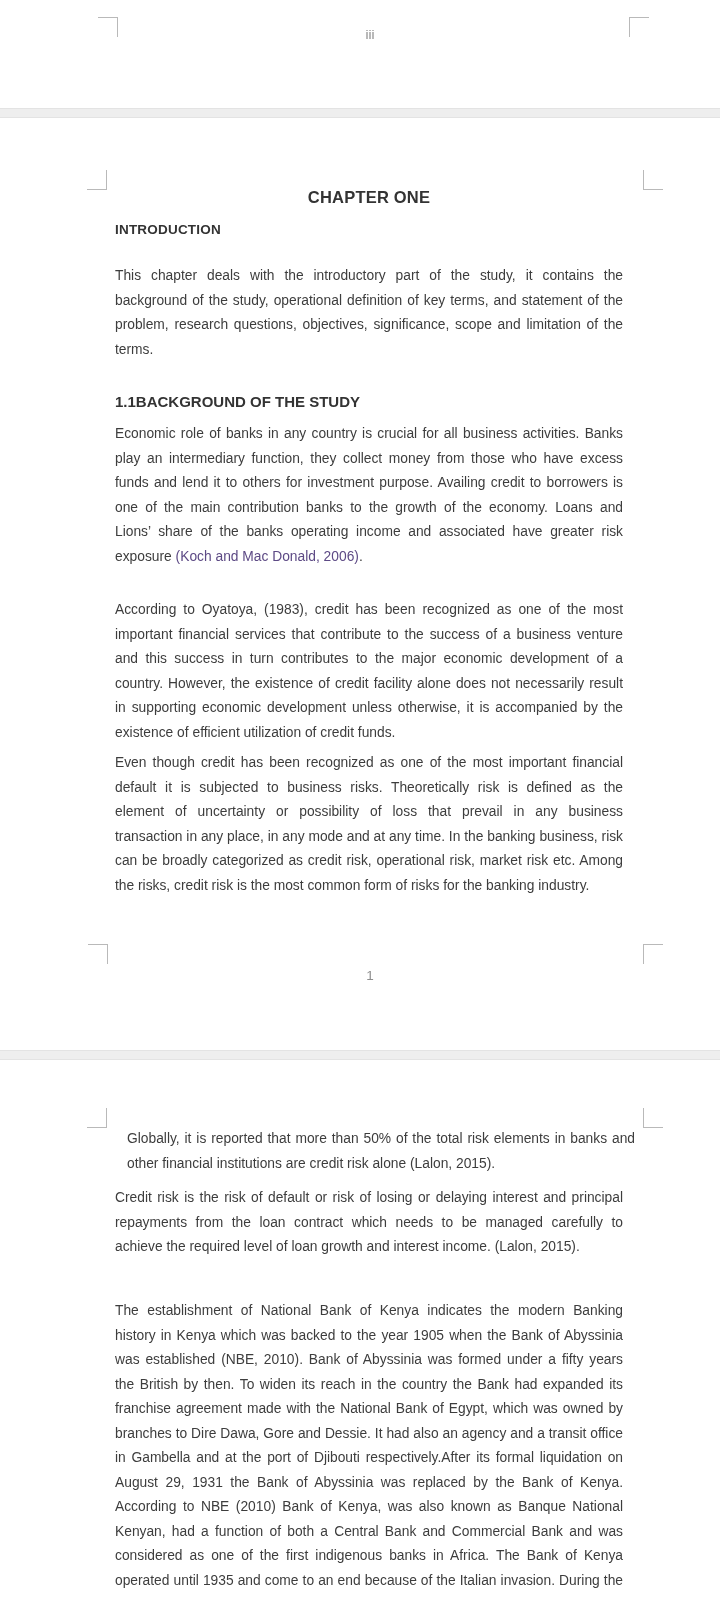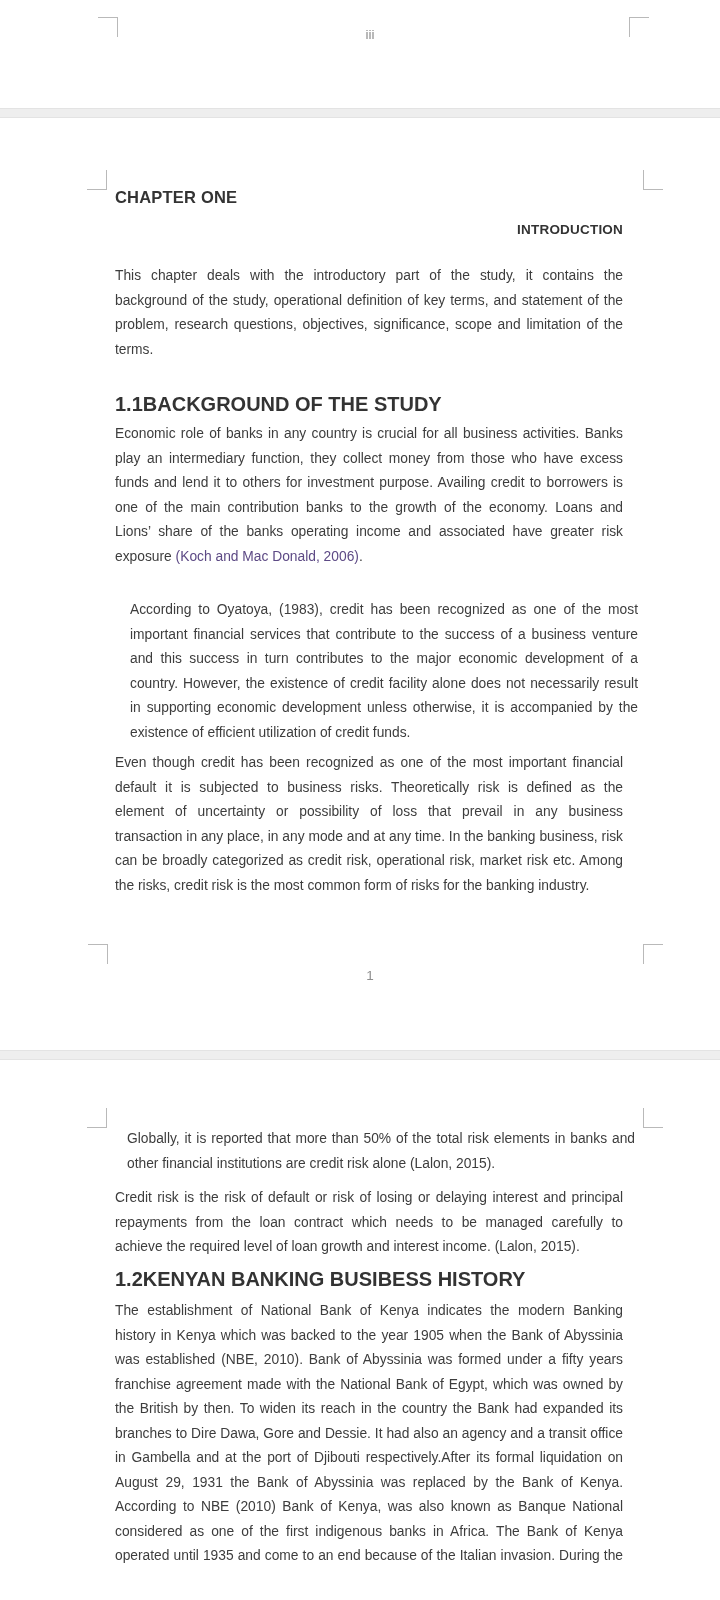--- a/index.html
+++ b/index.html
@@ -15,23 +15,23 @@
   .mark{position:absolute;width:20px;height:20px;box-sizing:border-box;}
   .mark.tl{border-bottom:1px solid #b9b9b9;border-right:1px solid #b9b9b9;}
   .mark.tr{border-bottom:1px solid #b9b9b9;border-left:1px solid #b9b9b9;}
   .mark.bl{border-top:1px solid #b9b9b9;border-right:1px solid #b9b9b9;}
   .mark.br{border-top:1px solid #b9b9b9;border-left:1px solid #b9b9b9;}
   .pagenum{
     position:absolute;left:0;width:740px;text-align:center;
     font-size:13.5px;color:#8e8e8e;
   }
   .col{position:absolute;left:115px;width:508px;}
-  .h-chapter{font-size:16.5px;font-weight:bold;color:#333333;letter-spacing:0.2px;}
-  .h-sub{font-size:13.5px;font-weight:bold;text-align:right;color:#333333;letter-spacing:0.2px;}
-  .h-section{font-size:20px;font-weight:bold;color:#333333;}
+  .h-chapter{font-size:16.5px;font-weight:bold;text-align:center;color:#333333;letter-spacing:0.2px;}
+  .h-sub{font-size:13.5px;font-weight:bold;text-align:left;color:#333333;letter-spacing:0.2px;}
+  .h-section{font-size:15px;font-weight:bold;color:#333333;}
   .para{font-size:13.8px;line-height:24.5px;color:#3d3d3d;}
   .line{text-align:justify;text-align-last:justify;}
   .line.last{text-align-last:left;}
   .citation{color:#5d4a85;}
 </style>
 </head>
 <body>
 
 <div class="screen">
 
@@ -60,21 +60,21 @@
     <div class="col h-section" style="top:275px;">1.1BACKGROUND OF THE STUDY</div>
 
     <div class="col para" style="top:304px;">
         <div class="line">Economic role of banks in any country is crucial for all business activities. Banks</div>
         <div class="line">play an intermediary function, they collect money from those who have excess</div>
         <div class="line">funds and lend it to others for investment purpose. Availing credit to borrowers is</div>
         <div class="line">one of the main contribution banks to the growth of the economy. Loans and</div>
         <div class="line">Lions’ share of the banks operating income and associated have greater risk</div>
         <div class="line last"><span>exposure </span><span class="citation">(Koch and Mac Donald, 2006)</span><span>.</span></div>
       </div>
-    <div class="col para" style="top:480px;margin-left:15px;">
+    <div class="col para" style="top:480px;">
         <div class="line">According to Oyatoya, (1983), credit has been recognized as one of the most</div>
         <div class="line">important financial services that contribute to the success of a business venture</div>
         <div class="line">and this success in turn contributes to the major economic development of a</div>
         <div class="line">country. However, the existence of credit facility alone does not necessarily result</div>
         <div class="line">in supporting economic development unless otherwise, it is accompanied by the</div>
         <div class="line last">existence of efficient utilization of credit funds.</div>
       </div>
     <div class="col para" style="top:633px;">
         <div class="line">Even though credit has been recognized as one of the most important financial</div>
         <div class="line">default it is subjected to business risks. Theoretically risk is defined as the</div>
@@ -98,30 +98,30 @@
     <div class="col para" style="top:67px;margin-left:12px;">
         <div class="line">Globally, it is reported that more than 50% of the total risk elements in banks and</div>
         <div class="line last">other financial institutions are credit risk alone (Lalon, 2015).</div>
       </div>
     <div class="col para" style="top:126px;">
         <div class="line">Credit risk is the risk of default or risk of losing or delaying interest and principal</div>
         <div class="line">repayments from the loan contract which needs to be managed carefully to</div>
         <div class="line last">achieve the required level of loan growth and interest income. (Lalon, 2015).</div>
       </div>
 
-    <div class="col h-section" style="top:208px;">1.2KENYAN BANKING BUSIBESS HISTORY</div>
 
     <div class="col para" style="top:239px;">
         <div class="line">The establishment of National Bank of Kenya indicates the modern Banking</div>
         <div class="line">history in Kenya which was backed to the year 1905 when the Bank of Abyssinia</div>
         <div class="line">was established (NBE, 2010). Bank of Abyssinia was formed under a fifty years</div>
+        <div class="line">the British by then. To widen its reach in the country the Bank had expanded its</div>
         <div class="line">franchise agreement made with the National Bank of Egypt, which was owned by</div>
-        <div class="line">the British by then. To widen its reach in the country the Bank had expanded its</div>
         <div class="line">branches to Dire Dawa, Gore and Dessie. It had also an agency and a transit office</div>
         <div class="line">in Gambella and at the port of Djibouti respectively.After its formal liquidation on</div>
         <div class="line">August 29, 1931 the Bank of Abyssinia was replaced by the Bank of Kenya.</div>
         <div class="line">According to NBE (2010) Bank of Kenya, was also known as Banque National</div>
+        <div class="line">Kenyan, had a function of both a Central Bank and Commercial Bank and was</div>
         <div class="line">considered as one of the first indigenous banks in Africa. The Bank of Kenya</div>
         <div class="line">operated until 1935 and come to an end because of the Italian invasion. During the</div>
       </div>
   </div>
 
 </div>
 
 </body></html>

